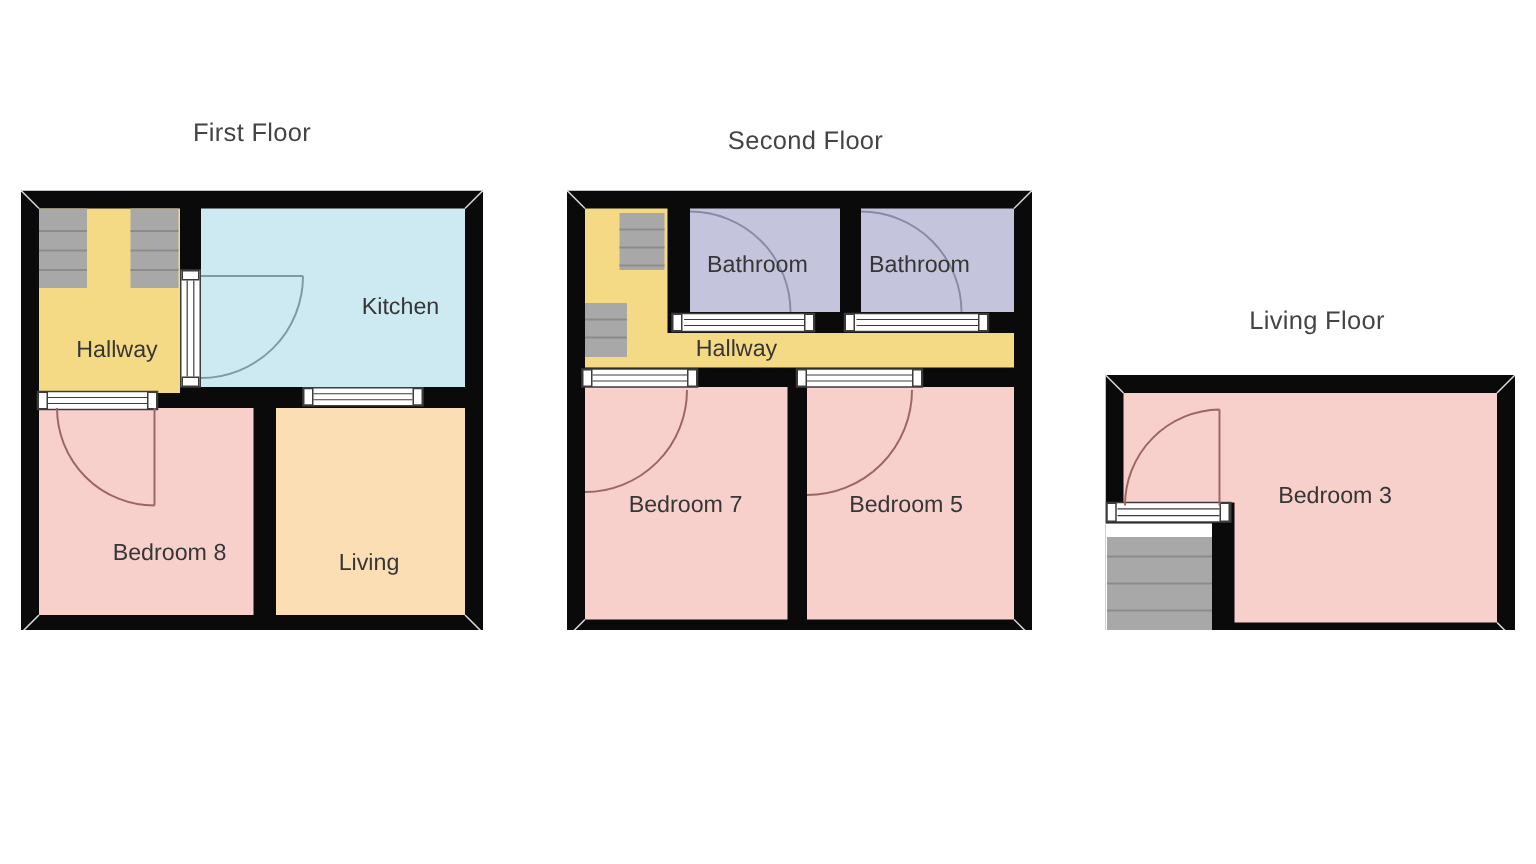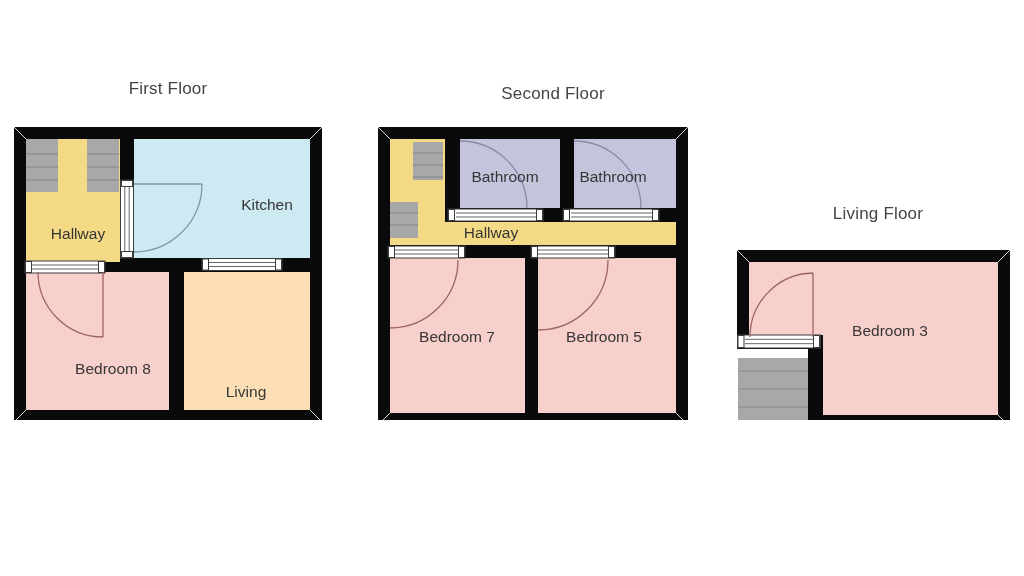--- a/index.html
+++ b/index.html
@@ -79,23 +79,23 @@
       <line class="seam" x1="0" y1="0" x2="12" y2="12"></line>
       <line class="seam" x1="308" y1="0" x2="296" y2="12"></line>
       <line class="seam" x1="0" y1="295" x2="12" y2="283"></line>
       <line class="seam" x1="308" y1="295" x2="296" y2="283"></line>
     </g>
   </svg>
 
   <div class="room-label" style="left:78px;top:234px;">Hallway</div>
   <div class="room-label" style="left:232px;top:205px;margin-left:35px;">Kitchen</div>
   <div class="room-label" style="left:113px;top:369px;">Bedroom 8</div>
-  <div class="room-label" style="left:246px;top:392px;">Living</div>
+  <div class="room-label" style="left:246px;top:376px;">Living</div>
 
-  <div class="floor-title" style="left:553px;top:94px;">Second Floor</div>
+  <div class="floor-title" style="left:537px;top:94px;">Second Floor</div>
 
   <svg class="plan" style="left:378px;top:127px;" width="310" height="298" viewBox="0 0 310 298">
     <rect x="0" y="0" width="310" height="298" fill="var(--wall)"></rect>
 
     <rect x="12" y="12" width="55" height="83" fill="var(--hallway)"></rect>
     <rect x="12" y="95" width="286" height="23" fill="var(--hallway)"></rect>
     <rect x="82" y="12" width="100" height="69" fill="var(--bathroom)"></rect>
     <rect x="196" y="12" width="102" height="69" fill="var(--bathroom)"></rect>
     <rect x="12" y="131" width="135" height="155" fill="var(--bedroom)"></rect>
     <rect x="160" y="131" width="138" height="155" fill="var(--bedroom)"></rect>

